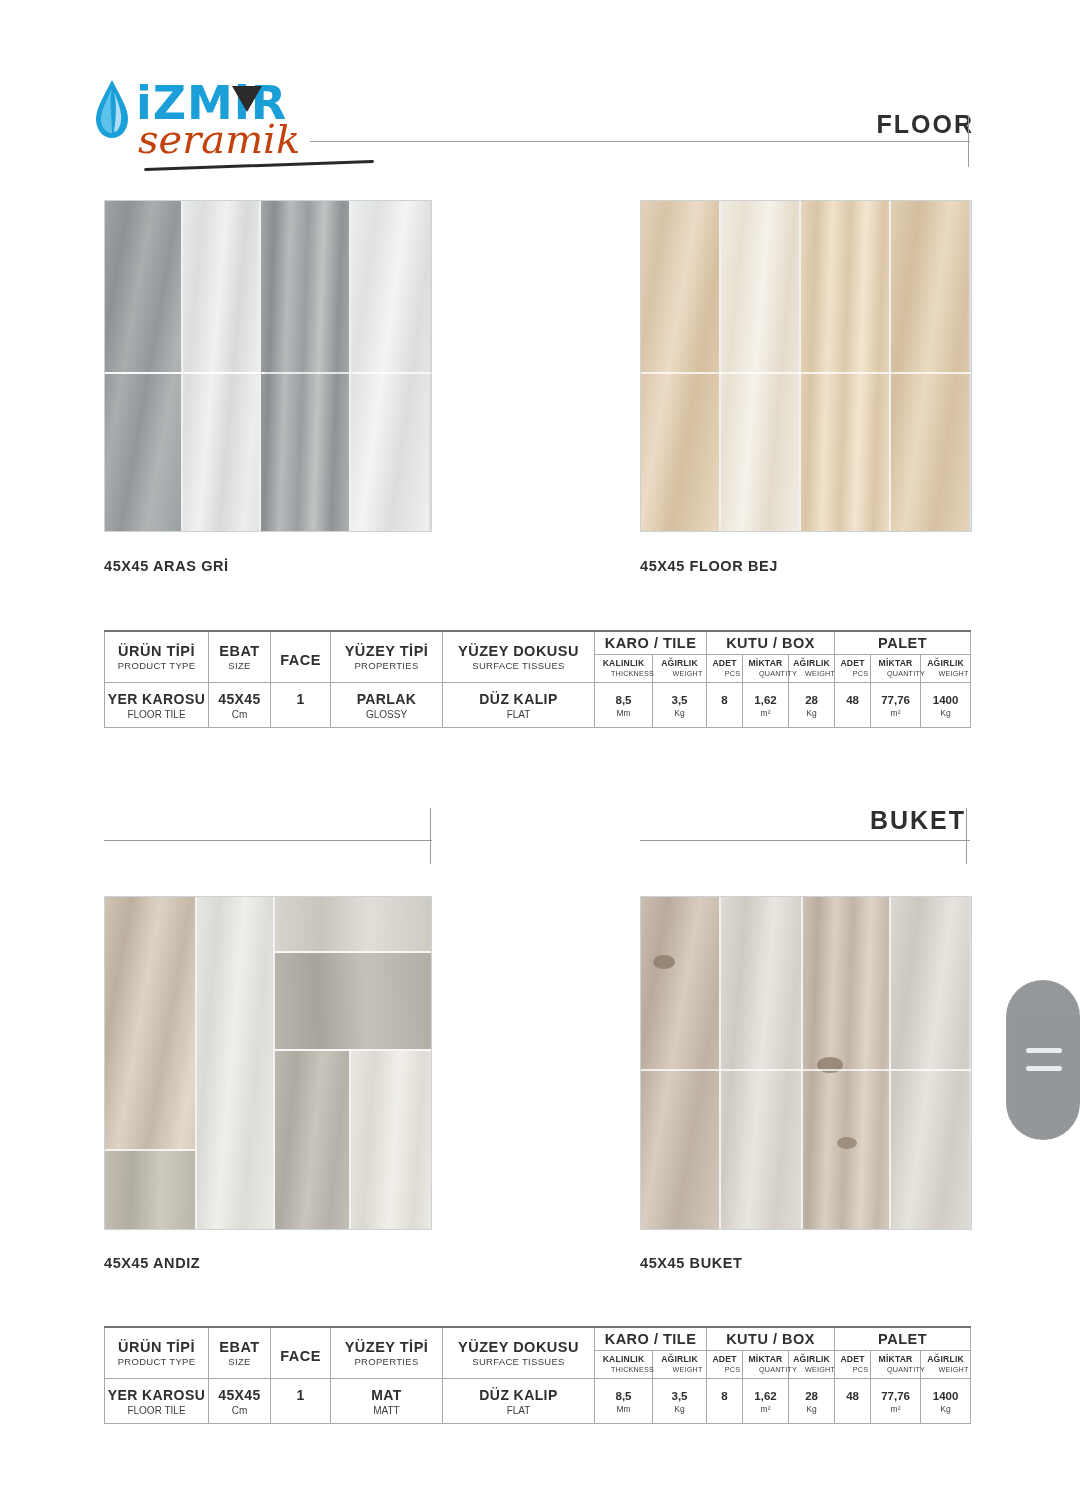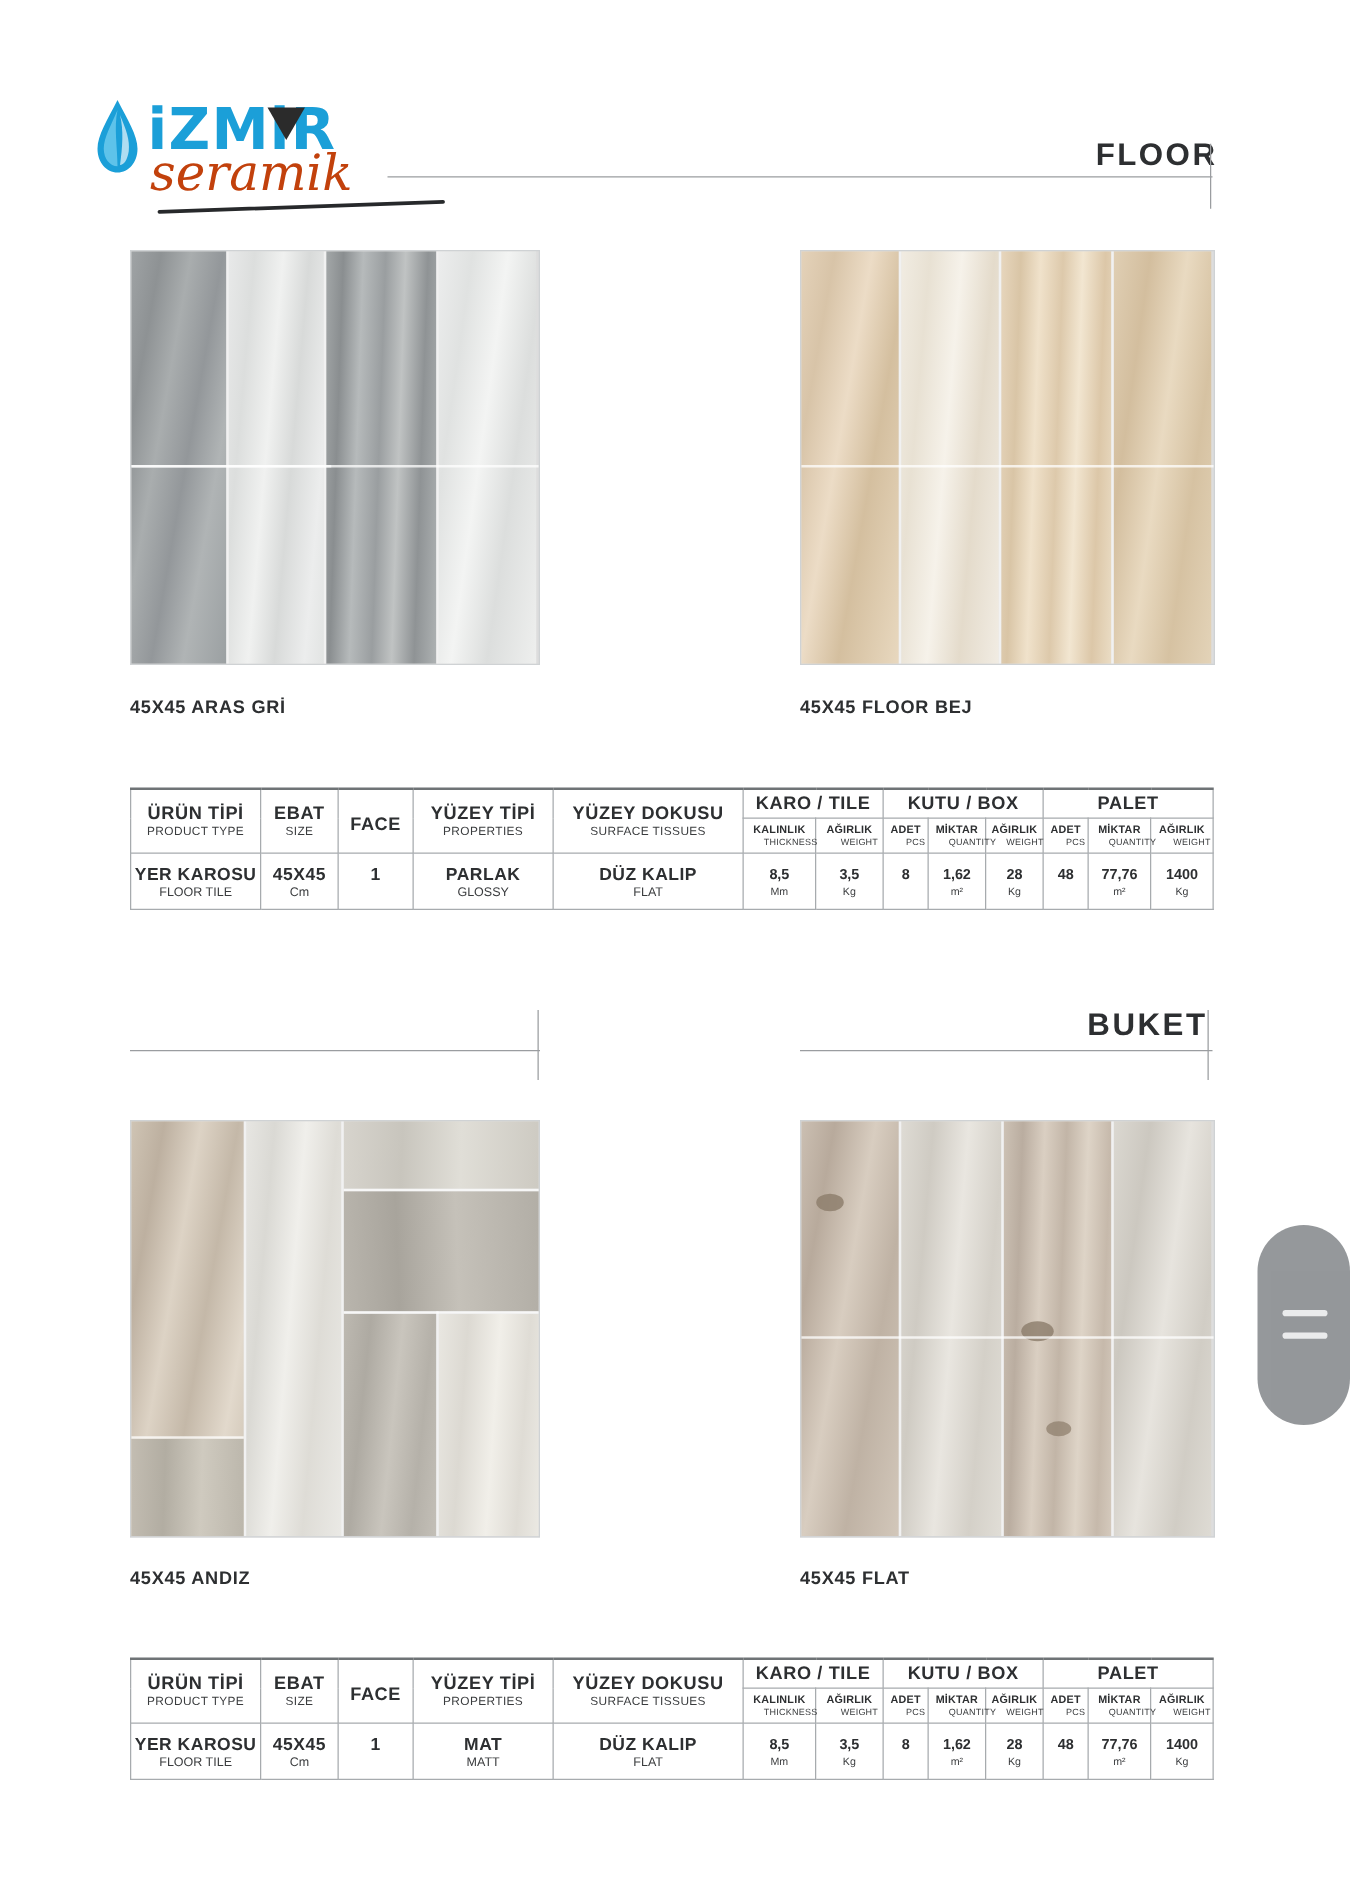--- a/index.html
+++ b/index.html
@@ -18,21 +18,21 @@
     position: absolute;
     left: 0; top: 0;
     width: 1080px;
     height: 1512px;
     background: #fff;
   }
 
   
   .logo-wrap {
     position: absolute;
-    left: 76px;
+    left: 94px;
     top: 72px;
     width: 230px;
     height: 90px;
   }
   .logo-drop {
     position: absolute;
     left: 0; top: 6px;
     width: 36px; height: 62px;
   }
   .logo-izmir {
@@ -435,21 +435,21 @@
     <div class="plank" style="left:162px;width:86px; background:linear-gradient(92deg,#cdc2b5 0%,#baada0 16%,#dacfc2 34%,#c2b5a7 52%,#ded4c7 70%,#c6b9ab 88%,#d4c9bc 100%);"></div>
     <div class="plank" style="left:250px;width:78px; background:linear-gradient(98deg,#dbd8d1 0%,#ccc8c0 24%,#e7e4de 50%,#d1cdc5 76%,#dedbd4 100%);"></div>
     <div style="position:absolute; left:12px; top:58px; width:22px; height:14px; border-radius:50%; background:#8e7f6d; opacity:0.85;"></div>
     <div style="position:absolute; left:176px; top:160px; width:26px; height:16px; border-radius:50%; background:#8b7c6a; opacity:0.8;"></div>
     <div style="position:absolute; left:196px; top:240px; width:20px; height:12px; border-radius:50%; background:#8b7c6a; opacity:0.7;"></div>
     <div class="grout-v" style="left:78px;"></div>
     <div class="grout-v" style="left:160px;"></div>
     <div class="grout-v" style="left:248px;"></div>
     <div class="grout-h" style="top:172px;"></div>
   </div>
-  <div class="caption" style="left:640px; top:1255px;">45X45 FLAT</div>
+  <div class="caption" style="left:640px; top:1255px;">45X45 BUKET</div>
 
   <table class="spec" style="left:104px; top:1326px; width:866px;">
     <colgroup>
       <col style="width:104px">
         <col style="width:62px">
         <col style="width:60px">
       <col style="width:112px">
         <col style="width:152px">
       <col style="width:58px">
         <col style="width:54px">

